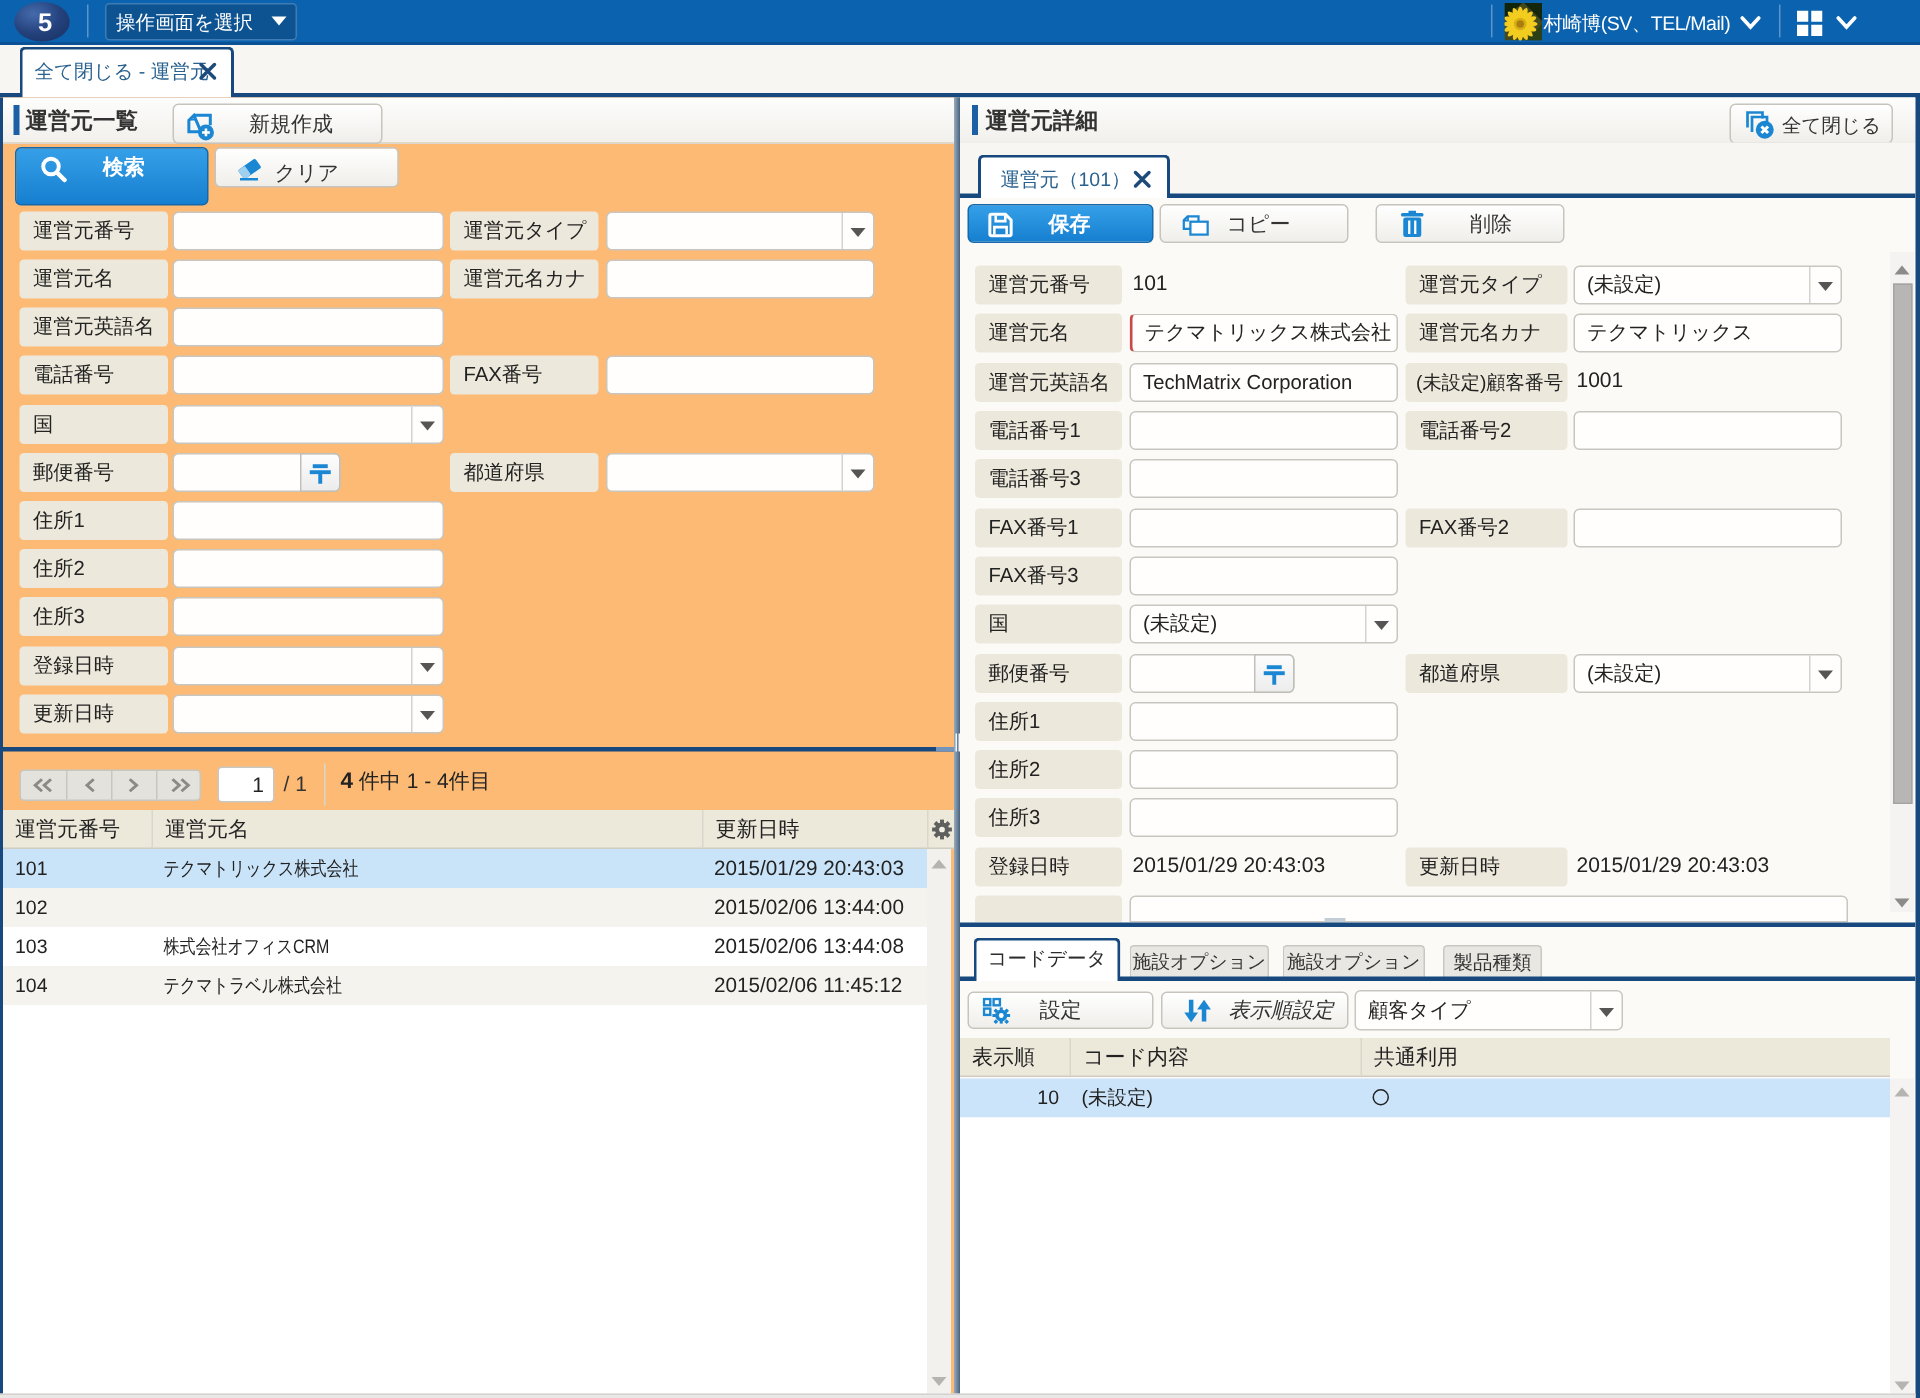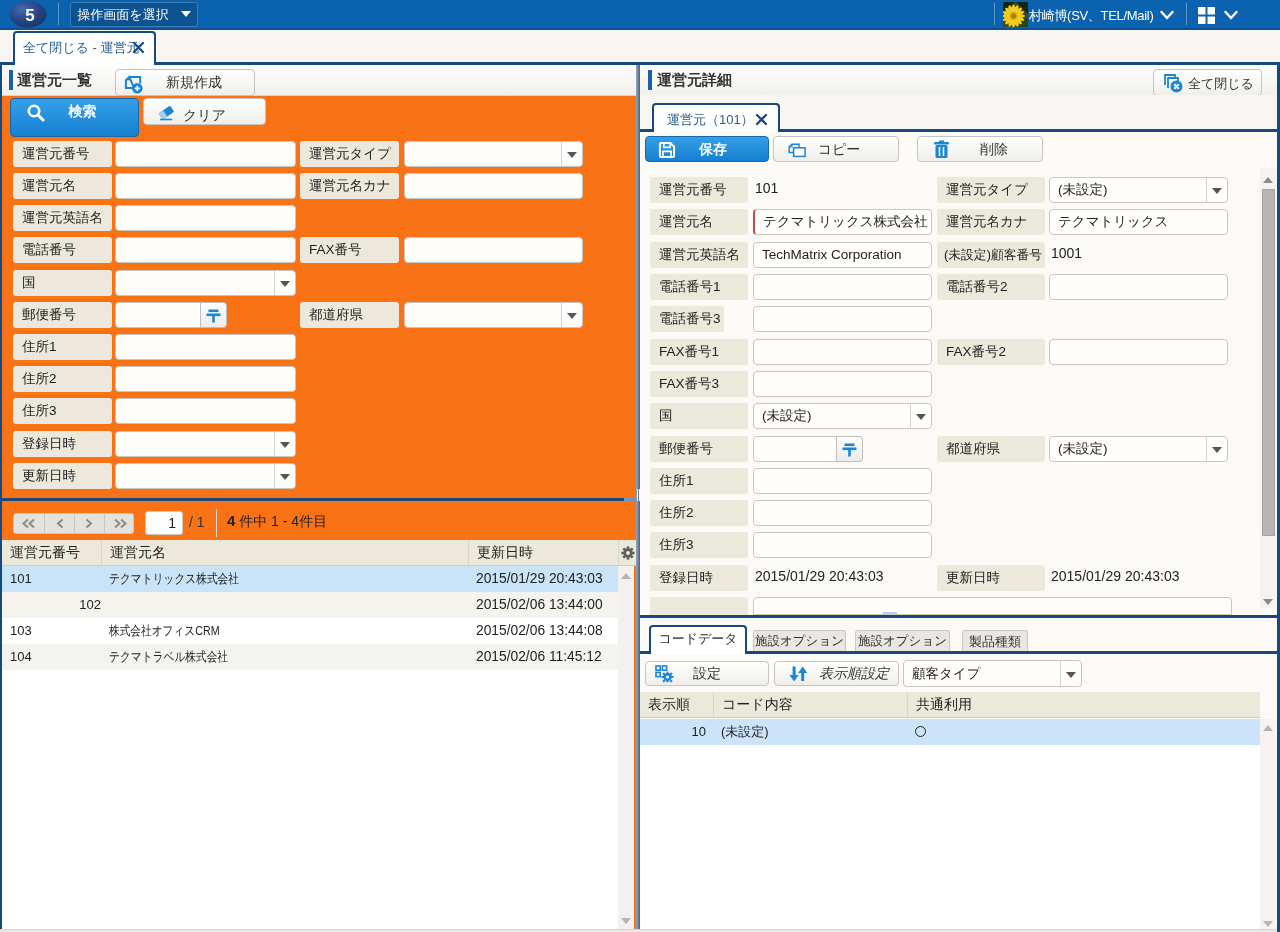--- a/index.html
+++ b/index.html
@@ -7,21 +7,21 @@
 .abs{position:absolute;}
 
 #topbar{position:absolute;left:0;top:0;width:1280px;height:30px;background:#0b62ae;border-bottom:2px solid #0a5295;box-sizing:border-box;}
 .tsep{position:absolute;top:3px;width:1px;height:22px;background:#5d95c6;}
 #selbtn{position:absolute;left:70px;top:2px;width:128px;height:25px;background:#0d5291;border:1px solid #3d7cb4;border-radius:3px;box-sizing:border-box;color:#fff;font-size:13px;line-height:23px;text-align:center;}
 
 #tabbar{position:absolute;left:0;top:30px;width:1280px;height:35px;background:#f7f6f2;}
 .navline{position:absolute;background:#17497e;}
 .tab1{position:absolute;background:#fff;border:2px solid #17497e;border-bottom:none;border-radius:4px 4px 0 0;box-sizing:border-box;}
 
-#lpanel{position:absolute;left:0;top:65px;width:636px;height:867px;background:#f97316;border-left:2px solid #17497e;box-sizing:border-box;overflow:hidden;}
+#lpanel{position:absolute;left:0;top:65px;width:636px;height:867px;background:#fdba74;border-left:2px solid #17497e;box-sizing:border-box;overflow:hidden;}
 #divider{position:absolute;left:636px;top:65px;width:4px;height:867px;background:linear-gradient(90deg,#97abbc 0%,#6e8499 55%,#47627f 100%);}
 #rpanel{position:absolute;left:640px;top:65px;width:637px;height:867px;background:#fbfaf6;overflow:hidden;}
 #rborder{position:absolute;left:1277px;top:62px;width:3px;height:870px;background:#17497e;}
 
 .sechead{position:absolute;left:0;top:0;width:100%;height:30px;background:linear-gradient(#fdfdfc,#f1f0ec);border-bottom:1px solid #d9d7d1;}
 .marker{position:absolute;width:4px;height:20px;background:#1c5fa5;top:5px;}
 .sectitle{position:absolute;top:6px;font-size:15px;font-weight:bold;color:#333;}
 
 .btn{position:absolute;background:linear-gradient(#ffffff,#efeeea);border:1px solid #c6c4bd;border-radius:4px;box-sizing:border-box;font-size:14px;color:#333;}
 .btnb{position:absolute;background:linear-gradient(#35a0e8,#167fd0);border:1px solid #1568ab;border-radius:4px;box-sizing:border-box;font-size:14px;color:#fff;font-weight:bold;}
@@ -245,21 +245,21 @@
       <circle cx="7" cy="7" r="1.9" fill="#f2efe4"></circle>
     </svg>
   </div>
 
   <div class="row" style="left:0;top:501px;width:616px;height:26px;background:#c9e3f8;">
     <div class="rc" style="left:0;width:99px;">101</div>
         <div class="rc" style="left:99px;width:367px;"><span class="ck">テクマトリックス株式会社</span></div>
         <div class="rc dt" style="left:466px;width:150px;">2015/01/29 20:43:03</div>
   </div>
   <div class="row" style="left:0;top:527px;width:616px;height:26px;background:#f4f3ee;">
-    <div class="rc" style="left:0;width:99px;text-align:right;">102</div>
+    <div class="rc" style="left:0;width:99px;">102</div>
         <div class="rc dt" style="left:466px;width:150px;">2015/02/06 13:44:00</div>
   </div>
   <div class="row" style="left:0;top:553px;width:616px;height:26px;background:#ffffff;">
     <div class="rc" style="left:0;width:99px;">103</div>
         <div class="rc" style="left:99px;width:367px;"><span class="ck">株式会社オフィスCRM</span></div>
         <div class="rc dt" style="left:466px;width:150px;">2015/02/06 13:44:08</div>
   </div>
   <div class="row" style="left:0;top:579px;width:616px;height:26px;background:#f4f3ee;">
     <div class="rc" style="left:0;width:99px;">104</div>
         <div class="rc" style="left:99px;width:367px;"><span class="ck">テクマトラベル株式会社</span></div>
@@ -342,21 +342,21 @@
     <div class="lb" style="left:10px;top:177px;width:98px;">運営元英語名</div>
     <div class="in" style="left:113px;top:177px;width:179px;">TechMatrix Corporation</div>
     <div class="lb" style="left:297px;top:177px;width:108px;font-size:12.8px;padding-left:7px;">(未設定)顧客番号</div>
     <div class="val" style="left:411px;top:175px;">1001</div>
 
     <div class="lb" style="left:10px;top:209px;width:98px;">電話番号1</div>
     <div class="in" style="left:113px;top:209px;width:179px;"></div>
     <div class="lb" style="left:297px;top:209px;width:108px;">電話番号2</div>
     <div class="in" style="left:409px;top:209px;width:179px;"></div>
 
-    <div class="lb" style="left:10px;top:241px;width:74px;">電話番号3</div>
+    <div class="lb" style="left:10px;top:241px;width:98px;">電話番号3</div>
     <div class="in" style="left:113px;top:241px;width:179px;"></div>
 
     <div class="lb" style="left:10px;top:274px;width:98px;">FAX番号1</div>
     <div class="in" style="left:113px;top:274px;width:179px;"></div>
     <div class="lb" style="left:297px;top:274px;width:108px;">FAX番号2</div>
     <div class="in" style="left:409px;top:274px;width:179px;"></div>
 
     <div class="lb" style="left:10px;top:306px;width:98px;">FAX番号3</div>
     <div class="in" style="left:113px;top:306px;width:179px;"></div>
 

